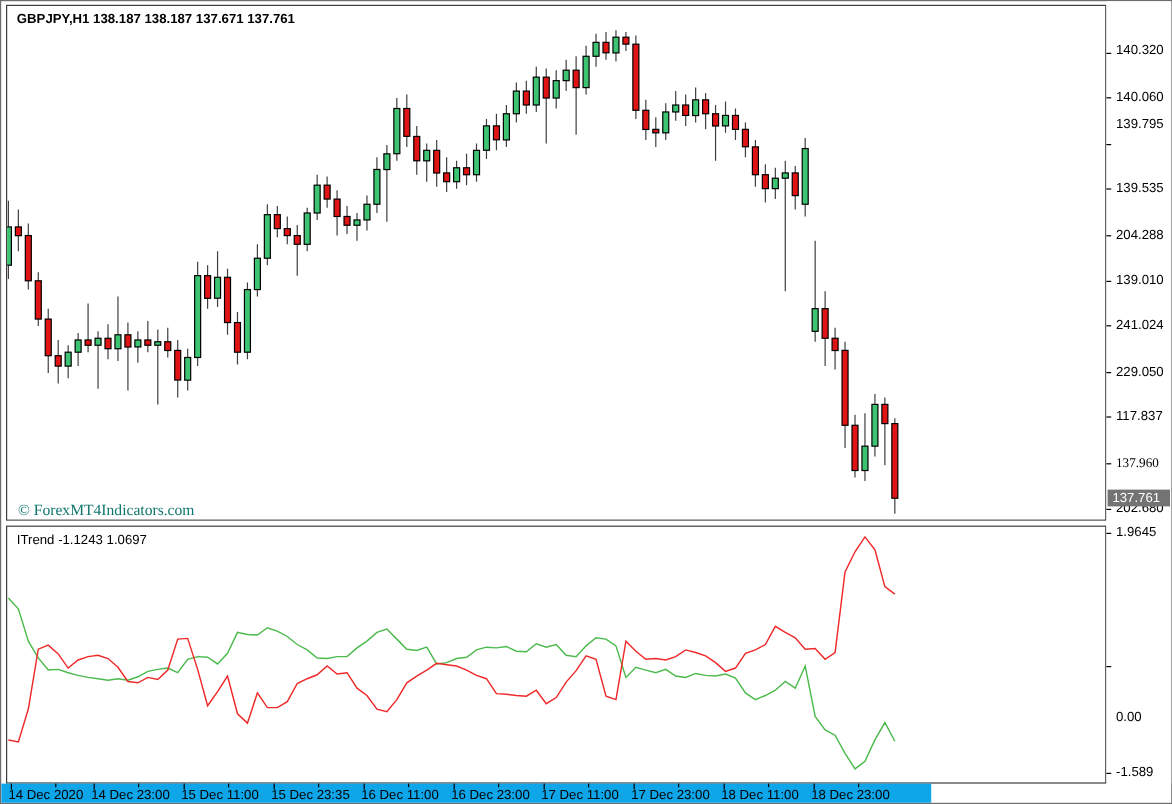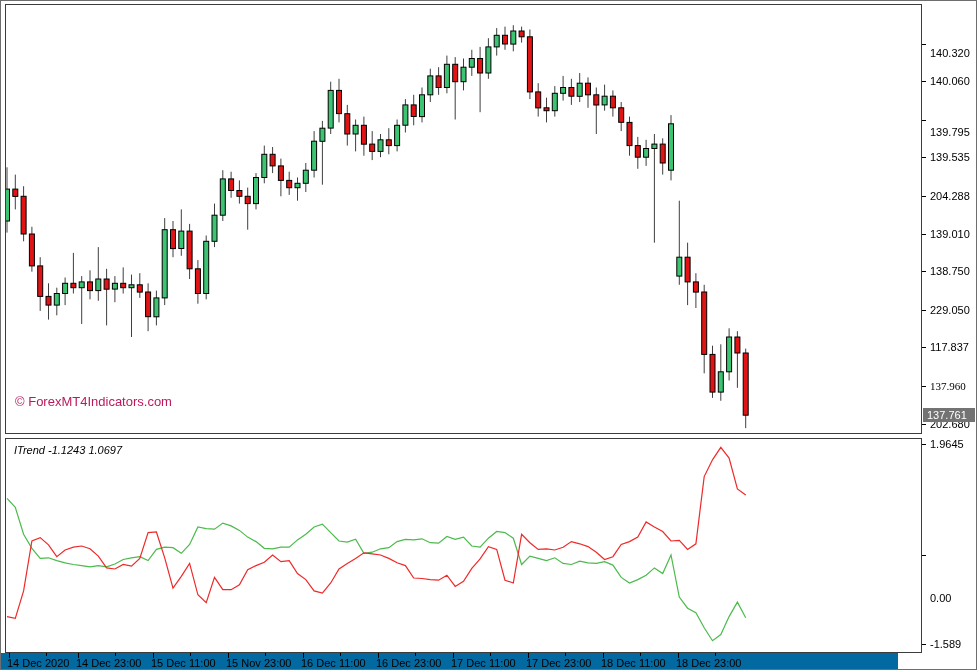--- a/index.html
+++ b/index.html
@@ -9,43 +9,44 @@
     border:1px solid #6e6e6e;box-sizing:border-box;
   }
   .panel{position:absolute;left:4px;width:917px;border:1px solid #3c3c3c;background:#fff;box-sizing:border-box;}
   #main-panel{top:3px;height:430px;}
   #indicator-panel{top:437px;height:215px;}
   #splitter{position:absolute;left:4px;top:433px;width:917px;height:4px;background:#ffffff;cursor:ns-resize;}
   .readout{
     position:absolute;left:8px;top:5px;font-size:11px;font-weight:bold;color:#000;
     white-space:pre;z-index:5;
   }
-  .readout.light{font-weight:normal;font-style:italic;}
+  .readout.light{font-weight:normal;}
   #watermark{
-    position:absolute;left:9px;bottom:24px;font-size:13px;color:#be185d;z-index:5;
+    position:absolute;left:9px;bottom:0;font-size:13px;color:#0f766e;z-index:5;font-family:Liberation Serif, serif;
   }
   svg{position:absolute;left:0;top:0;}
   #price-axis{position:absolute;left:921px;top:0;width:56px;height:652px;background:#fff;}
   .axis-label{
     position:absolute;left:8px;font-size:11px;color:#000;line-height:13px;white-space:nowrap;
   }
   .axis-tick{position:absolute;left:0;width:4px;height:1px;background:#000;}
   #last-price-tag{
     position:absolute;left:1px;width:52px;height:14px;background:#737373;color:#fff;
     font-size:11px;line-height:14px;padding-left:4px;box-sizing:border-box;z-index:6;
   }
-  #time-axis{position:absolute;left:0;top:652px;width:897px;height:18px;background:#0369a1;}
+  #time-axis{position:absolute;left:0;top:652px;width:775px;height:18px;background:#0ea5e9;}
   .time-tick{position:absolute;top:0;width:1px;height:5px;background:#000;}
   .time-tick.minor{height:3px;}
   .time-label{position:absolute;top:4px;font-size:11px;color:#000;white-space:nowrap;}
 </style>
 </head>
 <body>
 
 <div class="panel" id="main-panel">
+  <div class="readout">GBPJPY,H1 138.187 138.187 137.671 137.761</div>
   <svg id="main-svg" width="915" height="428">
       <g>
         <line x1="1" x2="1" y1="162.3" y2="227.6" stroke="#3f3f3f" stroke-width="1"></line>
         <line x1="9.3" x2="9.3" y1="169.6" y2="204.4" stroke="#3f3f3f" stroke-width="1"></line>
         <line x1="17.6" x2="17.6" y1="181.2" y2="236.3" stroke="#3f3f3f" stroke-width="1"></line>
         <line x1="25.900000000000002" x2="25.900000000000002" y1="221.8" y2="266.7" stroke="#3f3f3f" stroke-width="1"></line>
         <line x1="34.2" x2="34.2" y1="252.2" y2="305.9" stroke="#3f3f3f" stroke-width="1"></line>
         <line x1="42.5" x2="42.5" y1="278.3" y2="314.6" stroke="#3f3f3f" stroke-width="1"></line>
         <line x1="50.800000000000004" x2="50.800000000000004" y1="282.7" y2="310.3" stroke="#3f3f3f" stroke-width="1"></line>
         <line x1="59.10000000000001" x2="59.10000000000001" y1="272.5" y2="300.1" stroke="#3f3f3f" stroke-width="1"></line>
@@ -234,33 +235,33 @@
   <div class="readout light">ITrend -1.1243 1.0697</div>
   <svg id="ind-svg" width="915" height="213">
       <polyline points="1.0,59.4 9.3,68.4 17.6,95.3 25.9,109.3 34.2,119.4 42.5,118.8 50.8,121.6 59.1,123.8 67.4,125.5 75.7,126.6 84.0,127.8 92.3,126.6 100.6,127.8 108.9,125.0 117.2,120.5 125.5,118.8 133.8,117.7 142.1,121.6 150.4,110.4 158.7,108.2 167.0,108.7 175.3,114.3 183.6,105.4 191.9,88.0 200.2,89.7 208.5,90.2 216.8,84.1 225.1,86.9 233.4,91.4 241.7,98.1 250.0,102.6 258.3,109.3 266.6,109.8 274.9,108.2 283.2,108.2 291.5,100.9 299.8,95.3 308.1,88.0 316.4,85.2 324.7,93.6 333.0,102.0 341.3,103.1 349.6,100.3 357.9,114.3 366.2,113.2 374.5,109.8 382.8,108.7 391.1,102.6 399.4,100.3 407.7,100.9 416.0,99.8 424.3,103.7 432.6,104.2 440.9,97.5 449.2,100.3 457.5,98.1 465.8,107.0 474.1,108.2 482.4,99.2 490.7,92.5 499.0,93.6 507.3,99.2 515.6,125.5 523.9,117.1 532.2,119.4 540.5,121.6 548.8,118.8 557.1,124.4 565.4,125.5 573.7,122.2 582.0,123.8 590.3,124.4 598.6,122.7 606.9,126.1 615.2,138.4 623.5,144.0 631.8,140.6 640.1,136.2 648.4,128.9 656.7,134.5 665.0,116.0 673.3,158.0 681.6,169.2 689.9,173.7 698.2,188.8 706.5,201.7 714.8,195.5 723.1,177.6 731.4,163.1 739.7,178.7" fill="none" stroke="#4cba4c" stroke-width="1.2"></polyline>
       <polyline points="1.0,177.6 9.3,179.3 17.6,151.9 25.9,102.0 34.2,98.6 42.5,105.9 50.8,117.7 59.1,111.0 67.4,108.2 75.7,107.0 84.0,109.8 92.3,117.1 100.6,128.9 108.9,130.0 117.2,125.5 125.5,127.2 133.8,119.4 142.1,93.6 150.4,93.0 158.7,118.8 167.0,149.1 175.3,137.3 183.6,124.4 191.9,155.8 200.2,163.6 208.5,138.4 216.8,150.7 225.1,150.7 233.4,145.7 241.7,130.6 250.0,126.6 258.3,123.3 266.6,116.0 274.9,122.7 283.2,121.6 291.5,134.5 299.8,140.6 308.1,151.9 316.4,154.1 324.7,144.0 333.0,130.0 341.3,124.4 349.6,119.4 357.9,113.8 366.2,114.9 374.5,116.0 382.8,119.4 391.1,123.8 399.4,126.6 407.7,139.0 416.0,139.5 424.3,140.6 432.6,141.2 440.9,136.2 449.2,147.4 457.5,142.3 465.8,129.4 474.1,119.9 482.4,107.6 490.7,110.4 499.0,141.2 507.3,144.0 515.6,95.3 523.9,103.7 532.2,110.4 540.5,109.8 548.8,111.0 557.1,108.2 565.4,102.6 573.7,104.8 582.0,107.6 590.3,113.2 598.6,120.5 606.9,117.7 615.2,105.4 623.5,102.6 631.8,98.1 640.1,82.9 648.4,88.0 656.7,92.5 665.0,102.0 673.3,101.4 681.6,110.4 689.9,104.8 698.2,37.6 706.5,20.8 714.8,8.4 723.1,19.1 731.4,49.9 739.7,56.1" fill="none" stroke="#ef2929" stroke-width="1.2"></polyline>
     </svg>
 </div>
 
 <div id="price-axis">
   <div id="last-price-tag" style="top: 407.2px;">137.761</div>
 <div class="axis-tick" style="top: 42.5px;"></div>
-    <div class="axis-label" style="top: 46px;">140.320</div>
+    <div class="axis-label" style="top: 35px;">140.320</div>
     <div class="axis-tick" style="top: 80.2px;"></div>
     <div class="axis-label" style="top: 74.2px;">140.060</div>
     <div class="axis-tick" style="top: 118.7px;"></div>
-    <div class="axis-label" style="top: 125px;">139.795</div>
+    <div class="axis-label" style="top: 97px;">139.795</div>
     <div class="axis-tick" style="top: 156.4px;"></div>
     <div class="axis-label" style="top: 150.4px;">139.535</div>
     <div class="axis-tick" style="top: 194.8px;"></div>
     <div class="axis-label" style="top: 188.8px;">204.288</div>
     <div class="axis-tick" style="top: 232.5px;"></div>
     <div class="axis-label" style="top: 226.5px;">139.010</div>
     <div class="axis-tick" style="top: 270.2px;"></div>
-    <div class="axis-label" style="top: 264.2px;">138.750</div>
+    <div class="axis-label" style="top: 264.2px;">241.024</div>
     <div class="axis-tick" style="top: 308.7px;"></div>
     <div class="axis-label" style="top: 302.7px;">229.050</div>
     <div class="axis-tick" style="top: 346.4px;"></div>
     <div class="axis-label" style="top: 340.4px;">117.837</div>
     <div class="axis-tick" style="top: 384.8px;"></div>
     <div class="axis-label" style="top: 378.8px; font-family: Liberation Serif, serif;">137.960</div>
     <div class="axis-tick" style="top: 422.5px;"></div>
     <div class="axis-label" style="top: 416.5px;">202.680</div>
     <div class="axis-tick" style="top: 443.4px;"></div>
     <div class="axis-label" style="top: 437.4px;">1.9645</div>
@@ -275,21 +276,21 @@
     <div class="time-tick minor" style="left: 45px;"></div>
     <div class="time-label" style="left: 6px;">14 Dec 2020</div>
     <div class="time-tick" style="left: 77px;"></div>
     <div class="time-tick minor" style="left: 114px;"></div>
     <div class="time-label" style="left: 75px;">14 Dec 23:00</div>
     <div class="time-tick" style="left: 152px;"></div>
     <div class="time-tick minor" style="left: 189px;"></div>
     <div class="time-label" style="left: 150px;">15 Dec 11:00</div>
     <div class="time-tick" style="left: 227px;"></div>
     <div class="time-tick minor" style="left: 264px;"></div>
-    <div class="time-label" style="left: 225px;">15 Nov 23:00</div>
+    <div class="time-label" style="left: 225px;">15 Dec 23:35</div>
     <div class="time-tick" style="left: 302px;"></div>
     <div class="time-tick minor" style="left: 339px;"></div>
     <div class="time-label" style="left: 300px;">16 Dec 11:00</div>
     <div class="time-tick" style="left: 377px;"></div>
     <div class="time-tick minor" style="left: 414px;"></div>
     <div class="time-label" style="left: 375px;">16 Dec 23:00</div>
     <div class="time-tick" style="left: 452px;"></div>
     <div class="time-tick minor" style="left: 489px;"></div>
     <div class="time-label" style="left: 450px;">17 Dec 11:00</div>
     <div class="time-tick" style="left: 527px;"></div>

